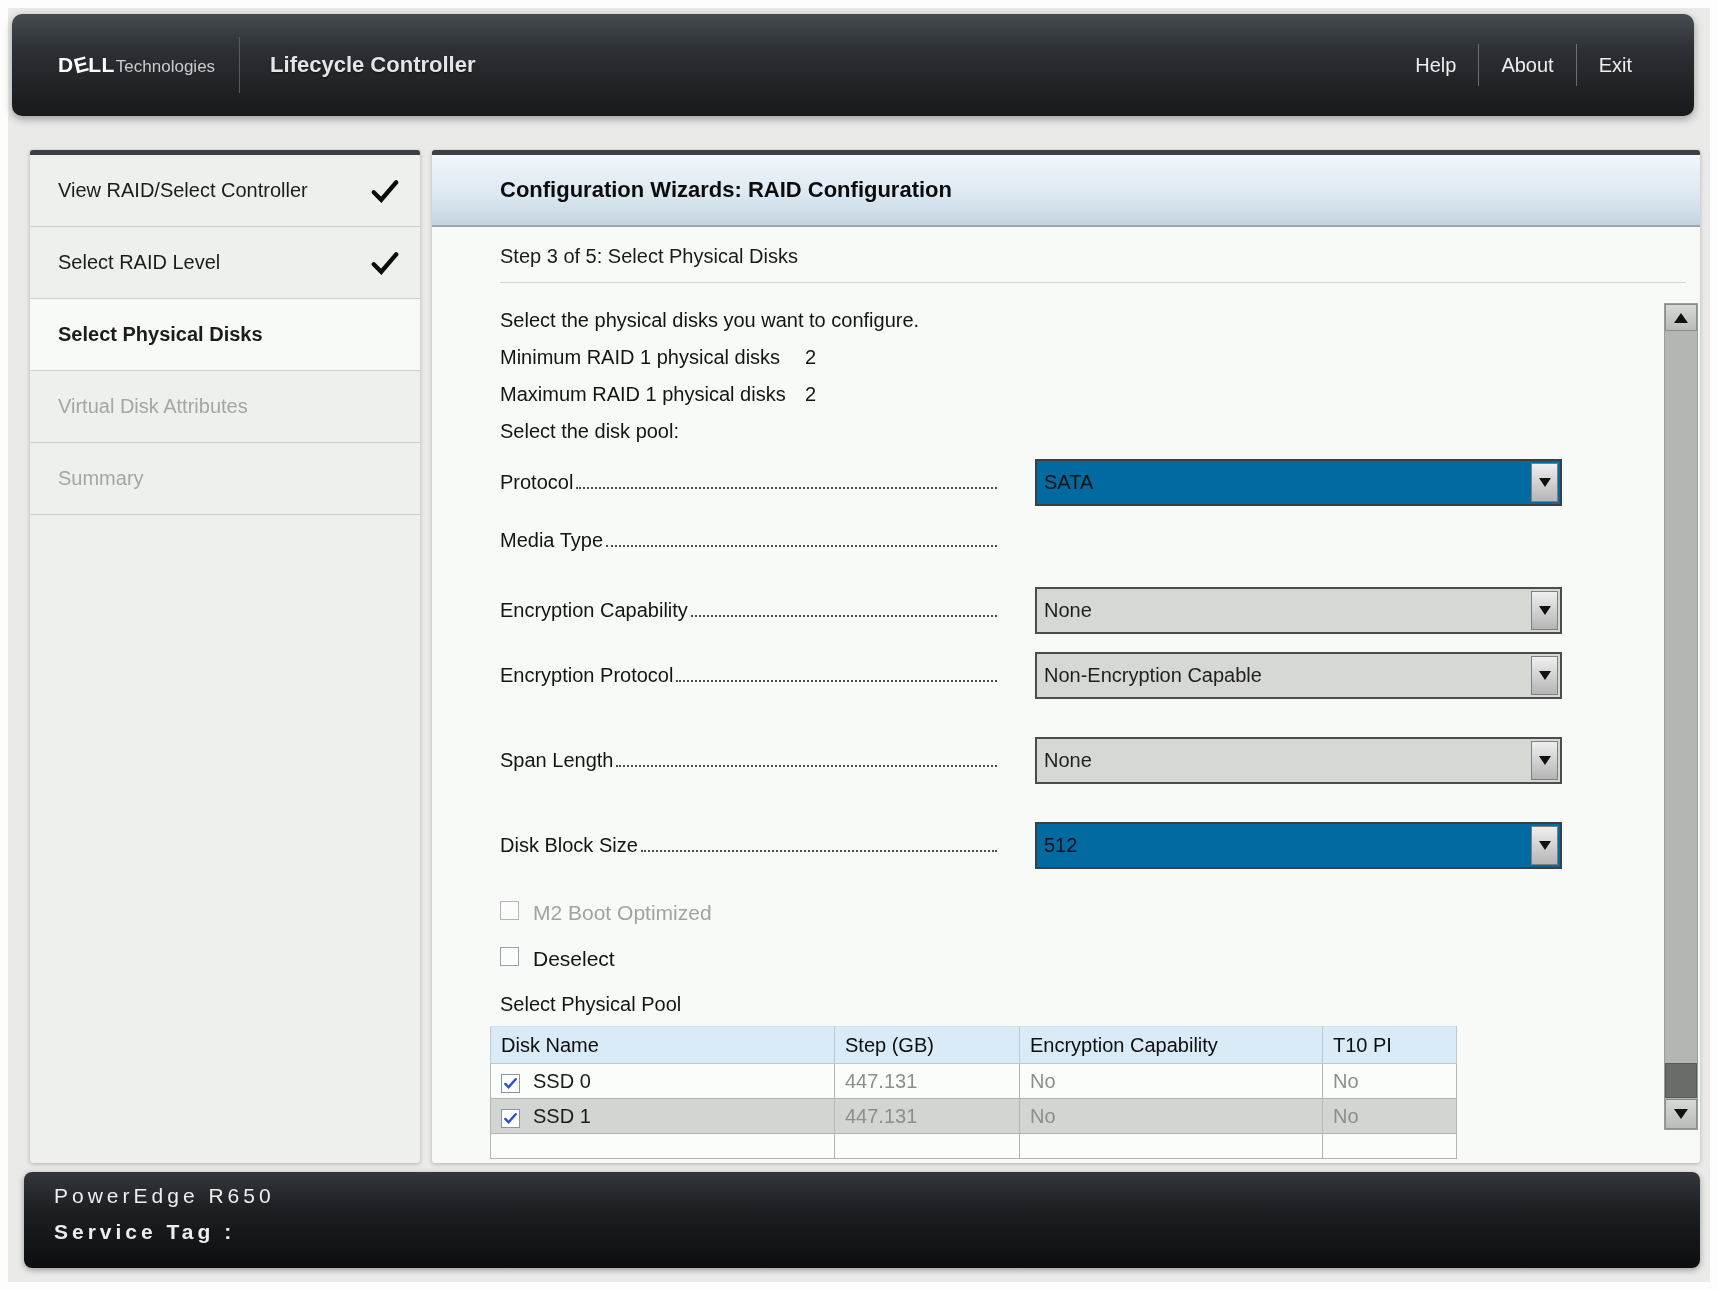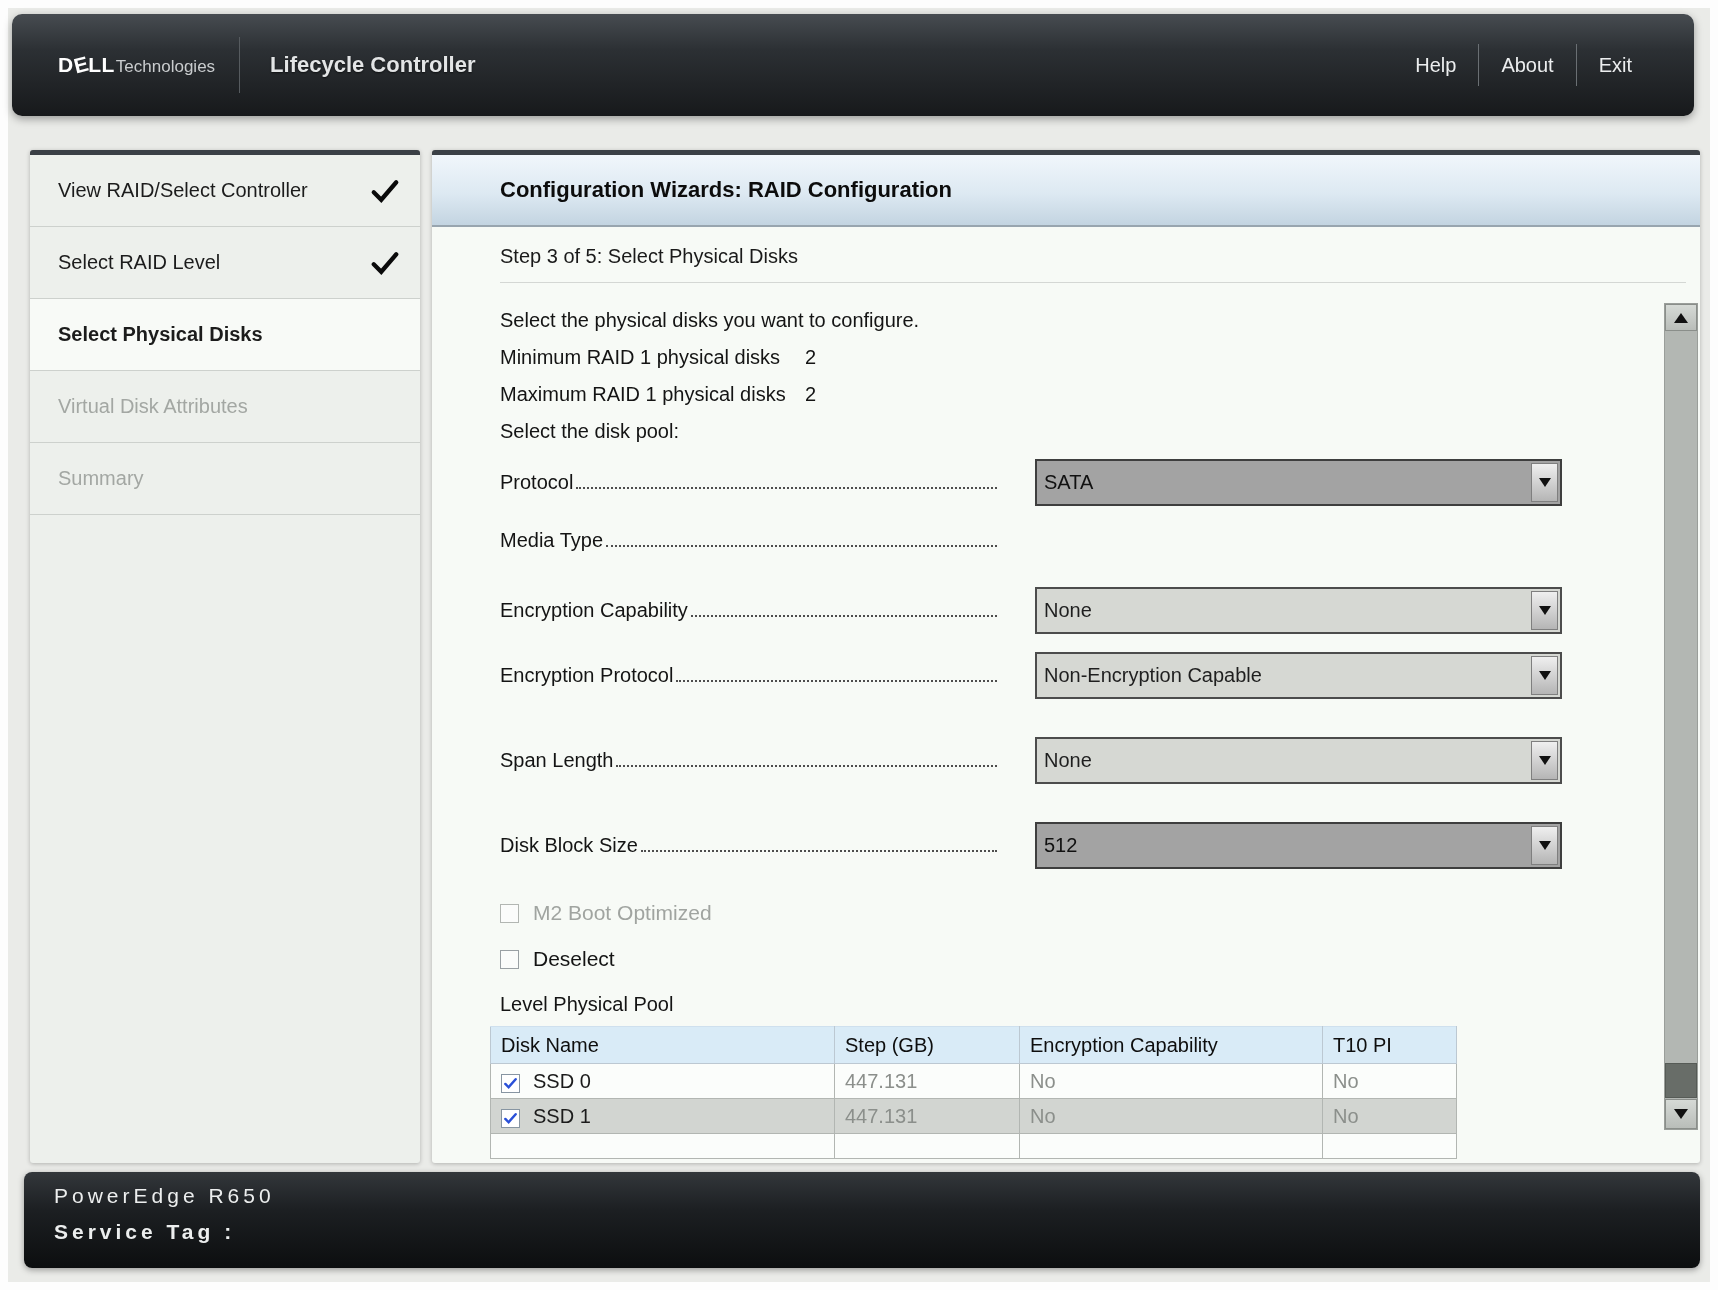--- a/index.html
+++ b/index.html
@@ -64,36 +64,36 @@
   .info-row{display:flex;font-size:20px;color:#141414;margin-bottom:14px;}
   .info-row .il{width:305px;}
   .pool-label{font-size:20px;color:#141414;}
 
   .form{margin-top:16px;}
   .frow{display:flex;align-items:center;height:47px;}
   .frow .label-cell{width:500px;display:flex;align-items:flex-end;font-size:20px;color:#141414;}
   .frow .leader{flex:1;border-bottom:2px dotted #4d4d4d;margin:0 3px 5px 3px;}
   .sel{
     position:relative;width:527px;height:47px;margin-left:35px;box-sizing:border-box;
-    border:2px solid #3e3e3e;background:#a3a3a3;display:flex;align-items:center;
+    border:2px solid #3e3e3e;background:#0369a1;display:flex;align-items:center;
     font-size:20px;color:#111;padding-left:7px;cursor:pointer;
   }
   .sel.st-highlighted{background:#f3f4c6;border-color:#4a4a38;}
   .sel.st-disabled{background:#d6d8d3;border-color:#4c4c4c;color:#1f1f1f;}
   .arrow-btn{
     position:absolute;right:2px;top:2px;bottom:2px;width:25px;
     background:linear-gradient(180deg,#efefef,#b5b5b5);
     border:1px solid #7f7f7f;display:flex;align-items:center;justify-content:center;
   }
   .tri-down{width:0;height:0;border-left:6px solid transparent;border-right:6px solid transparent;border-top:9px solid #111;}
 
   .m1{margin-top:11px;}.m2{margin-top:23px;}.m3{margin-top:18px;}.m4{margin-top:38px;}.m5{margin-top:38px;}
 
   .opts{margin-top:32px;}
-  .opt{display:flex;align-items:center;margin-bottom:22px;font-size:21px;color:#141414;cursor:pointer;}
+  .opt{display:flex;align-items:flex-start;margin-bottom:22px;font-size:21px;color:#141414;cursor:pointer;}
   .opt .box{width:19px;height:19px;border:1px solid #9aa0a4;background:#fbfcfb;margin-right:14px;box-sizing:border-box;}
   .opt.st-disabled{color:#a0a4a0;cursor:default;}
   .opt.st-disabled .box{border-color:#b2b6b2;}
 
   .pool-title{font-size:20px;color:#141414;margin:4px 0 10px 0;}
 
   
   table.disks{border-collapse:collapse;width:966px;table-layout:fixed;background:#0f172a;margin-left:-10px;padding-left:42px;}
   table.disks col.c1{width:344px;} table.disks col.c2{width:185px;}
   table.disks col.c3{width:303px;} table.disks col.c4{width:134px;}
@@ -286,21 +286,21 @@
       <div class="opt st-disabled">
         <span class="box"></span>
         <span>M2 Boot Optimized</span>
       </div>
       <div class="opt st-enabled">
         <span class="box"></span>
         <span>Deselect</span>
       </div>
     </div>
 
-    <div class="pool-title">Level Physical Pool</div>
+    <div class="pool-title">Select Physical Pool</div>
 
     <table class="disks">
       <colgroup>
           <col class="c1">
           <col class="c2">
           <col class="c3">
           <col class="c4">
         </colgroup>
       <tbody>
           <tr>

